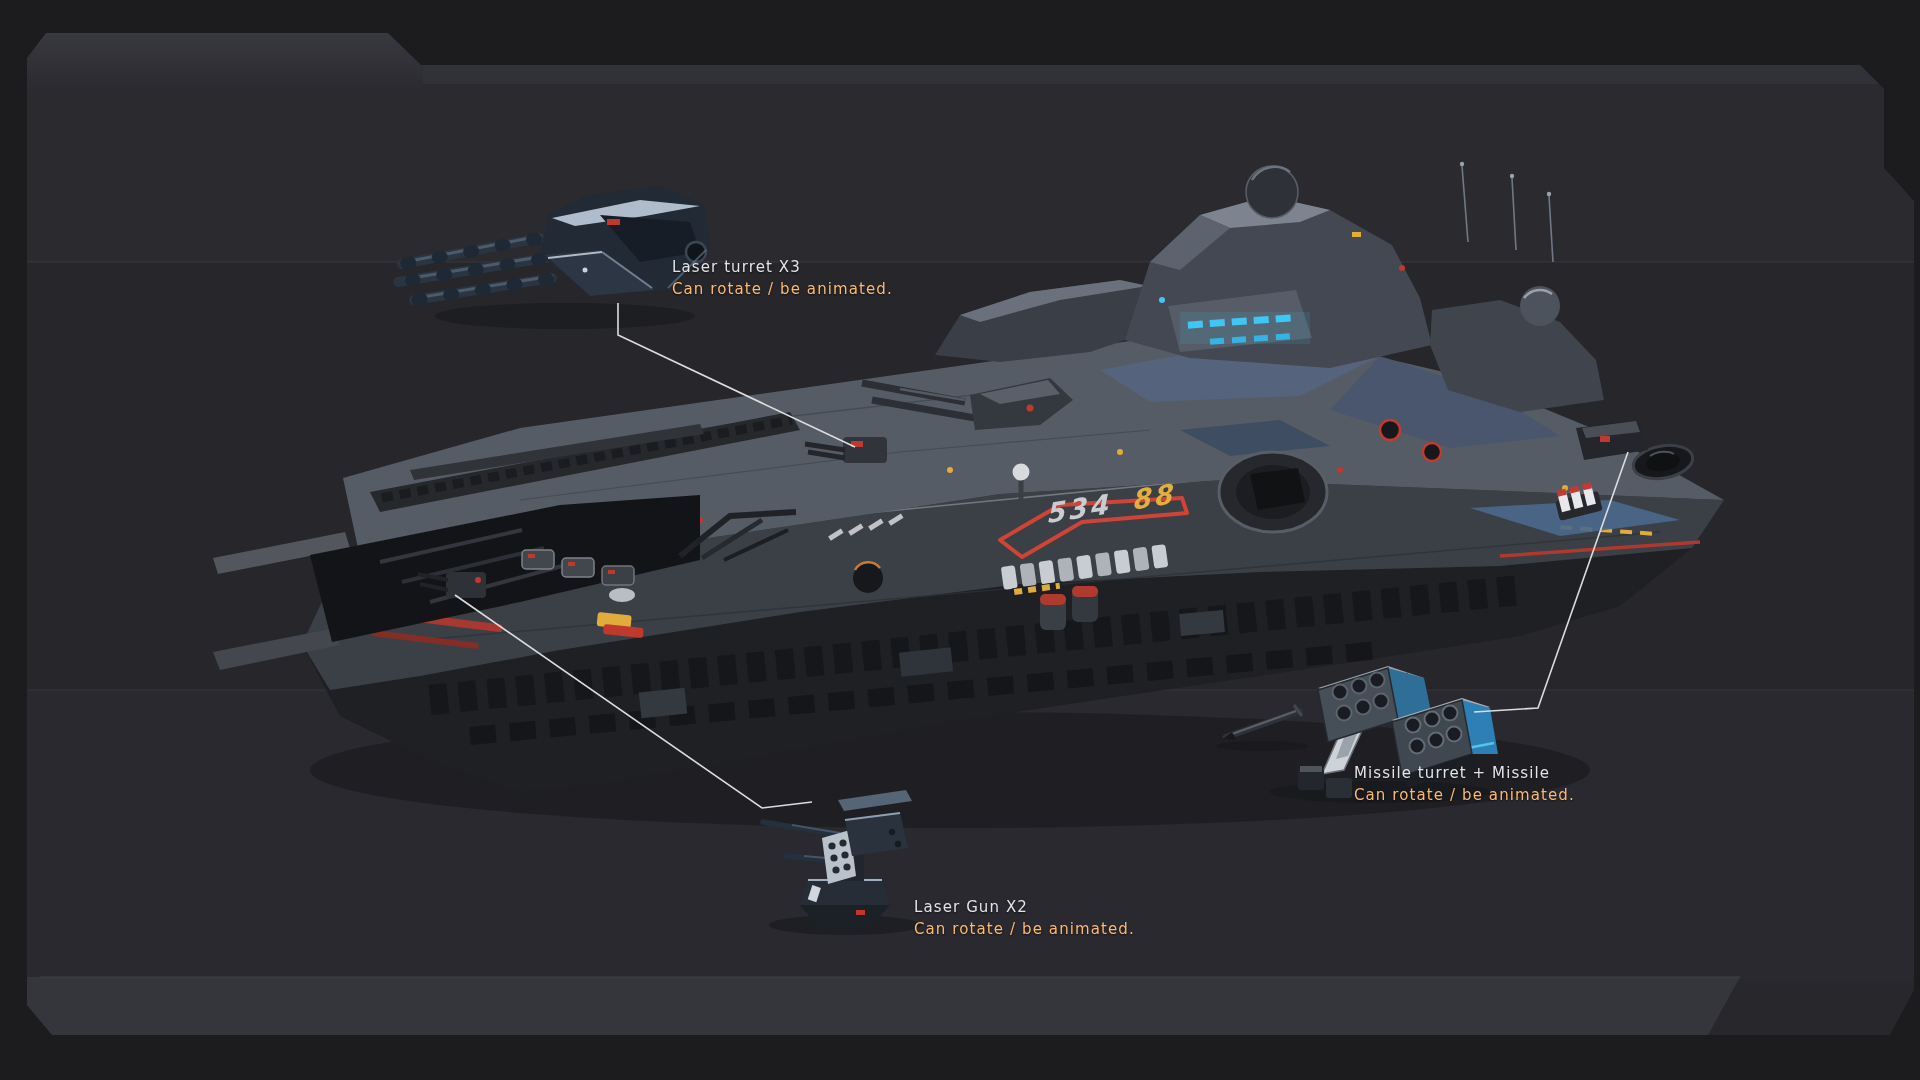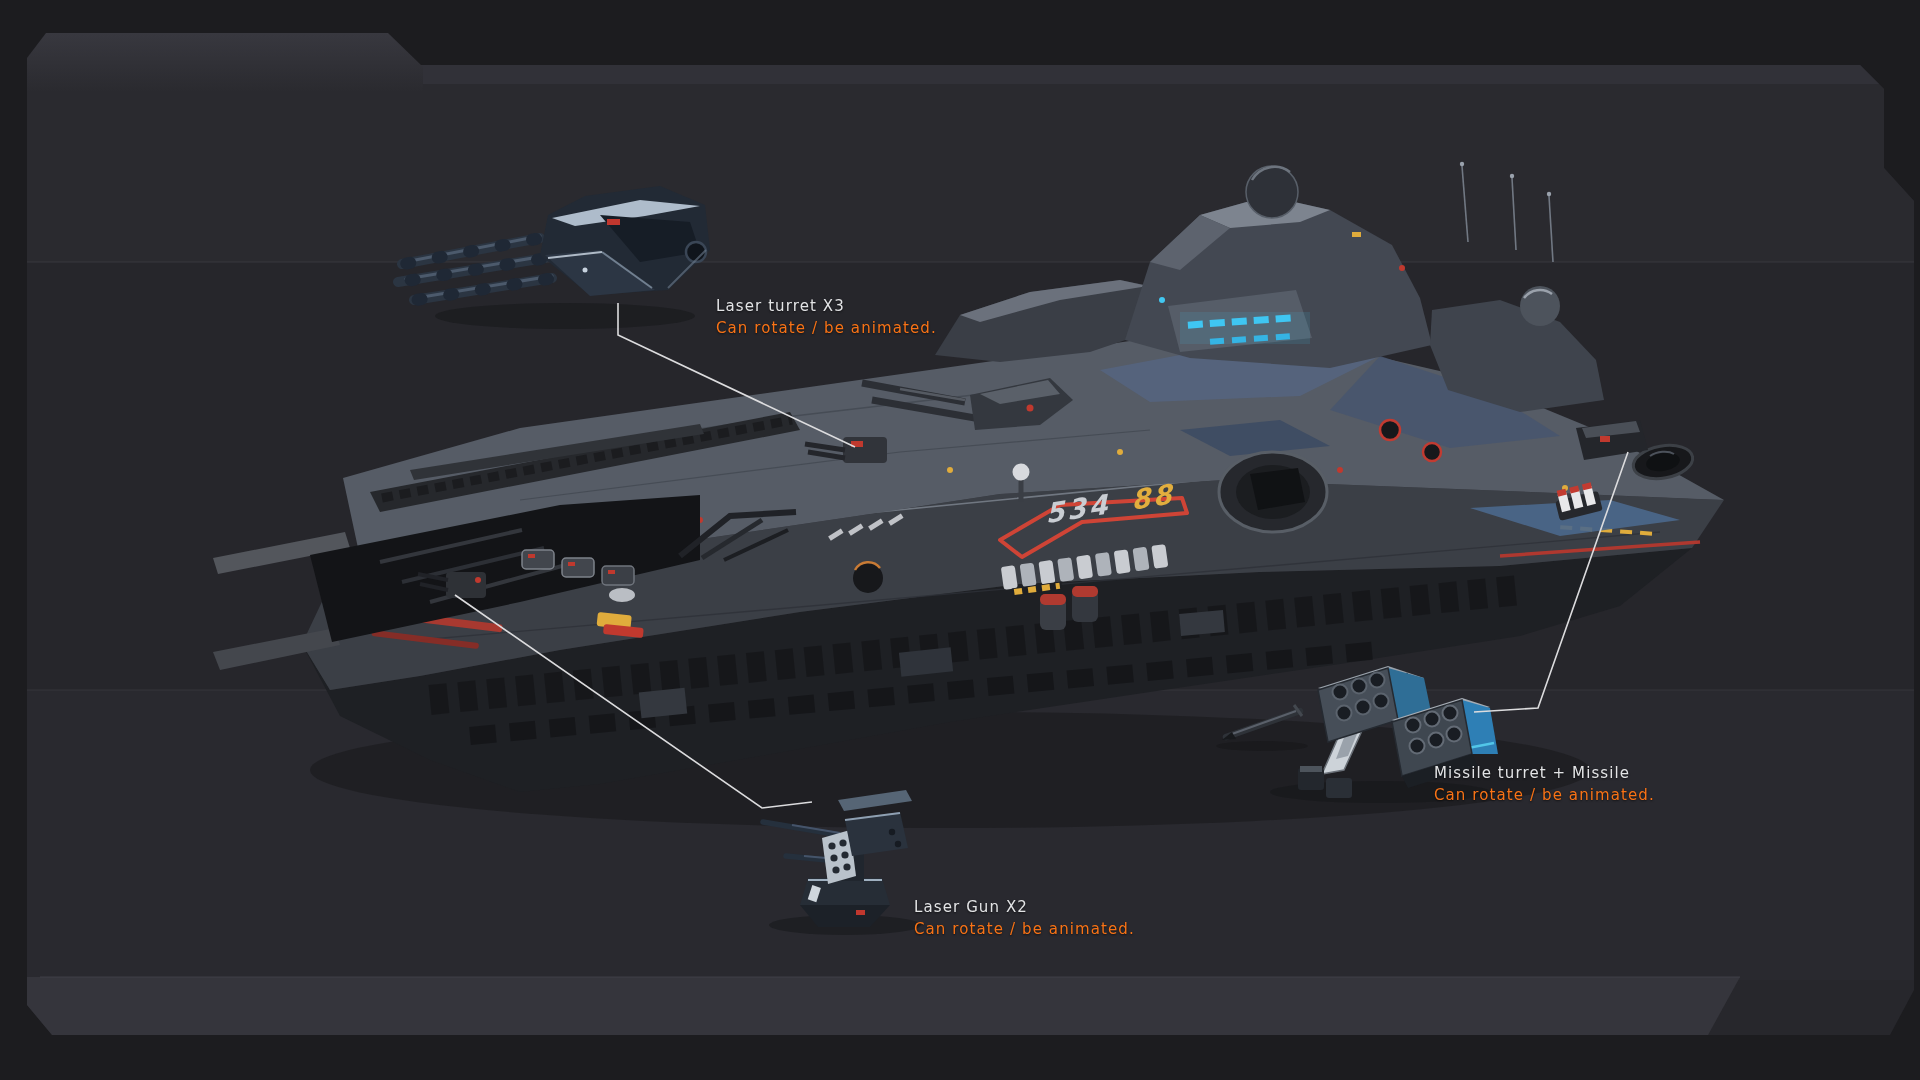--- a/index.html
+++ b/index.html
@@ -7,21 +7,21 @@
     position:relative;width:1920px;height:1080px;overflow:hidden;
     background:#1c1c1f;
     font-family:"DejaVu Sans","Liberation Sans",sans-serif;
   }
   .scene-svg{position:absolute;left:0;top:0;}
   .callout-label{
     position:absolute;color:#e3e4e6;font-size:15px;letter-spacing:1.1px;
     line-height:22px;white-space:nowrap;text-shadow:0 1px 2px rgba(0,0,0,.6);
   }
   .callout-label .title{display:block;}
-  .callout-label .desc{display:block;color:#f97316;}
+  .callout-label .desc{display:block;color:#fdba74;}
 </style>
 </head>
 <body>
 
 <div class="stage">
 
 <svg class="scene-svg" width="1920" height="1080" viewBox="0 0 1920 1080">
   <defs>
     <linearGradient id="tabGrad" x1="0" y1="0" x2="0" y2="1">
       <stop offset="0" stop-color="#38383f"></stop>
@@ -392,28 +392,28 @@
     </g>
   </g>
 
   <g fill="none" stroke="#dcdcde" stroke-width="1.6">
     <polyline points="618,303 618,335 855,447"></polyline>
     <polyline points="455,595 762,808 812,802"></polyline>
     <polyline points="1628,452 1538,708 1474,712"></polyline>
   </g>
 </svg>
 
-<div class="callout-label" style="left:716px;top:256px;margin-top:39px;">
+<div class="callout-label" style="left:672px;top:256px;">
   <span class="title">Laser turret X3</span>
   <span class="desc">Can rotate / be animated.</span>
 </div>
 
 <div class="callout-label" style="left:914px;top:896px;">
   <span class="title">Laser Gun X2</span>
   <span class="desc">Can rotate / be animated.</span>
 </div>
 
-<div class="callout-label" style="left:1434px;top:762px;">
+<div class="callout-label" style="left:1354px;top:762px;">
   <span class="title">Missile turret + Missile</span>
   <span class="desc">Can rotate / be animated.</span>
 </div>
 
 </div>
 
 </body></html>

